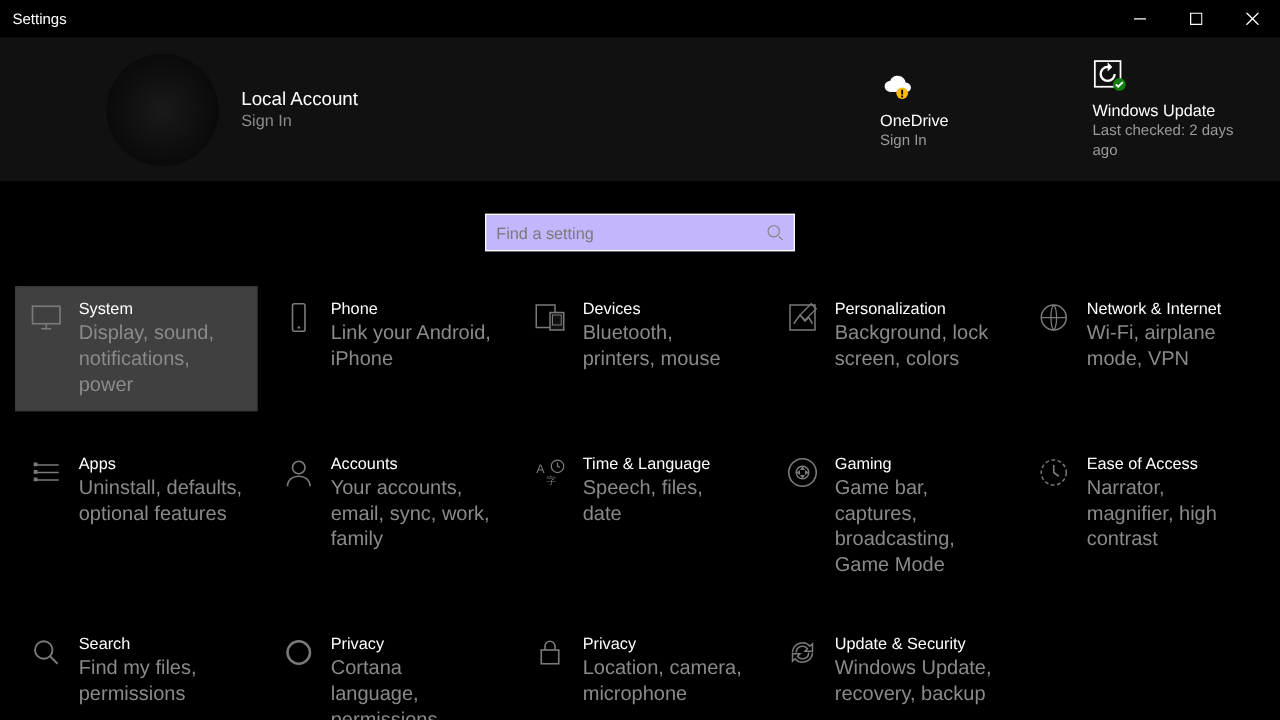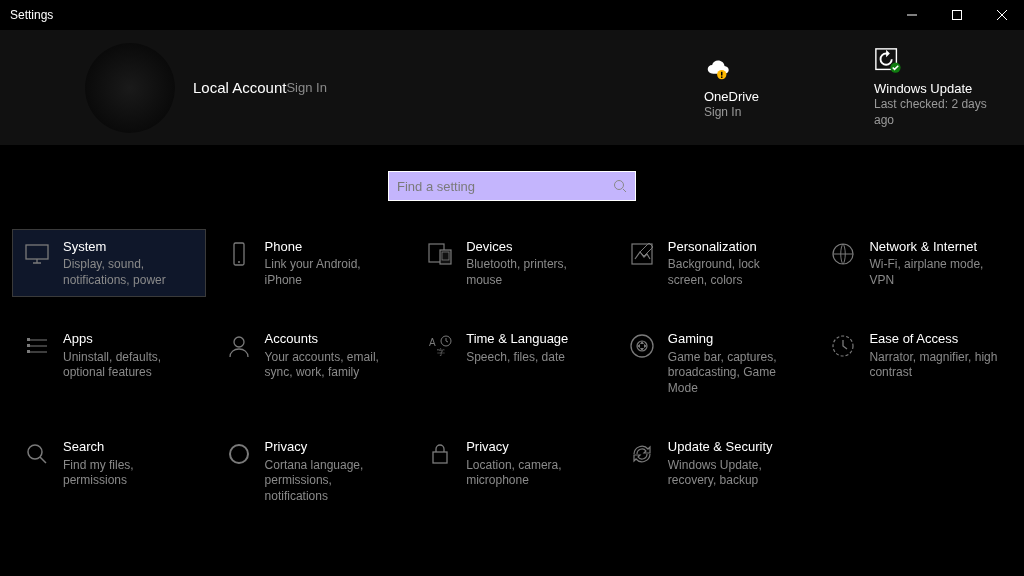--- a/index.html
+++ b/index.html
@@ -33,21 +33,21 @@
     align-items: center;
     padding: 0 30px 0 85px;
   }
   .avatar {
     width: 90px; height: 90px;
     border-radius: 50%;
     background: radial-gradient(circle at 50% 50%, #1a1a1a 0%, #0a0a0a 70%);
     margin-right: 18px;
     flex-shrink: 0;
   }
-  .acct { display: flex; flex-direction: row; }
+  .acct { display: flex; flex-direction: column; }
   .acct .name { font-size: 15px; color: #fff; }
   .acct .signin { font-size: 13px; color: #8b8b8b; margin-top: 1px; }
   .header-spacer { flex: 1; }
   .tile {
     display: flex; flex-direction: column; align-items: flex-start;
     margin-left: 50px; width: 120px;
   }
   .tile .ticon {
     width: 28px; height: 28px; display:flex; align-items:center; justify-content:center;
     margin-bottom: 6px;
@@ -81,32 +81,32 @@
   }
   .cat {
     display: flex;
     align-items: flex-start;
     padding: 8px 10px;
     border: 1px solid transparent;
     cursor: default;
   }
   .cat.selected {
     border: 1px solid #3a3a3a;
-    background: #0f172a;
+    background: #404040;
     justify-content: center;
   }
   .cat .cicon {
     width: 28px; height: 28px; flex-shrink: 0;
     display: flex; align-items: center; justify-content: center;
     margin-right: 12px; margin-top: 2px;
     color: #7a7a7a;
   }
   .cat .ctext { display: flex; flex-direction: column; }
   .cat .ctitle { font-size: 13px; color: #fff; line-height: 1.4; }
-  .cat .cdesc { font-size: 12px; color: #8a8a8a; line-height: 1.3; margin-top: 1px; }
+  .cat .cdesc { font-size: 16px; color: #8a8a8a; line-height: 1.3; margin-top: 1px; }
   svg { display: block; }
 </style>
 </head>
 <body>
 
 <div class="titlebar">
   <span class="title">Settings</span>
   <div class="win-controls">
     <div class="win-btn">
       <svg width="10" height="10" viewBox="0 0 10 10">

